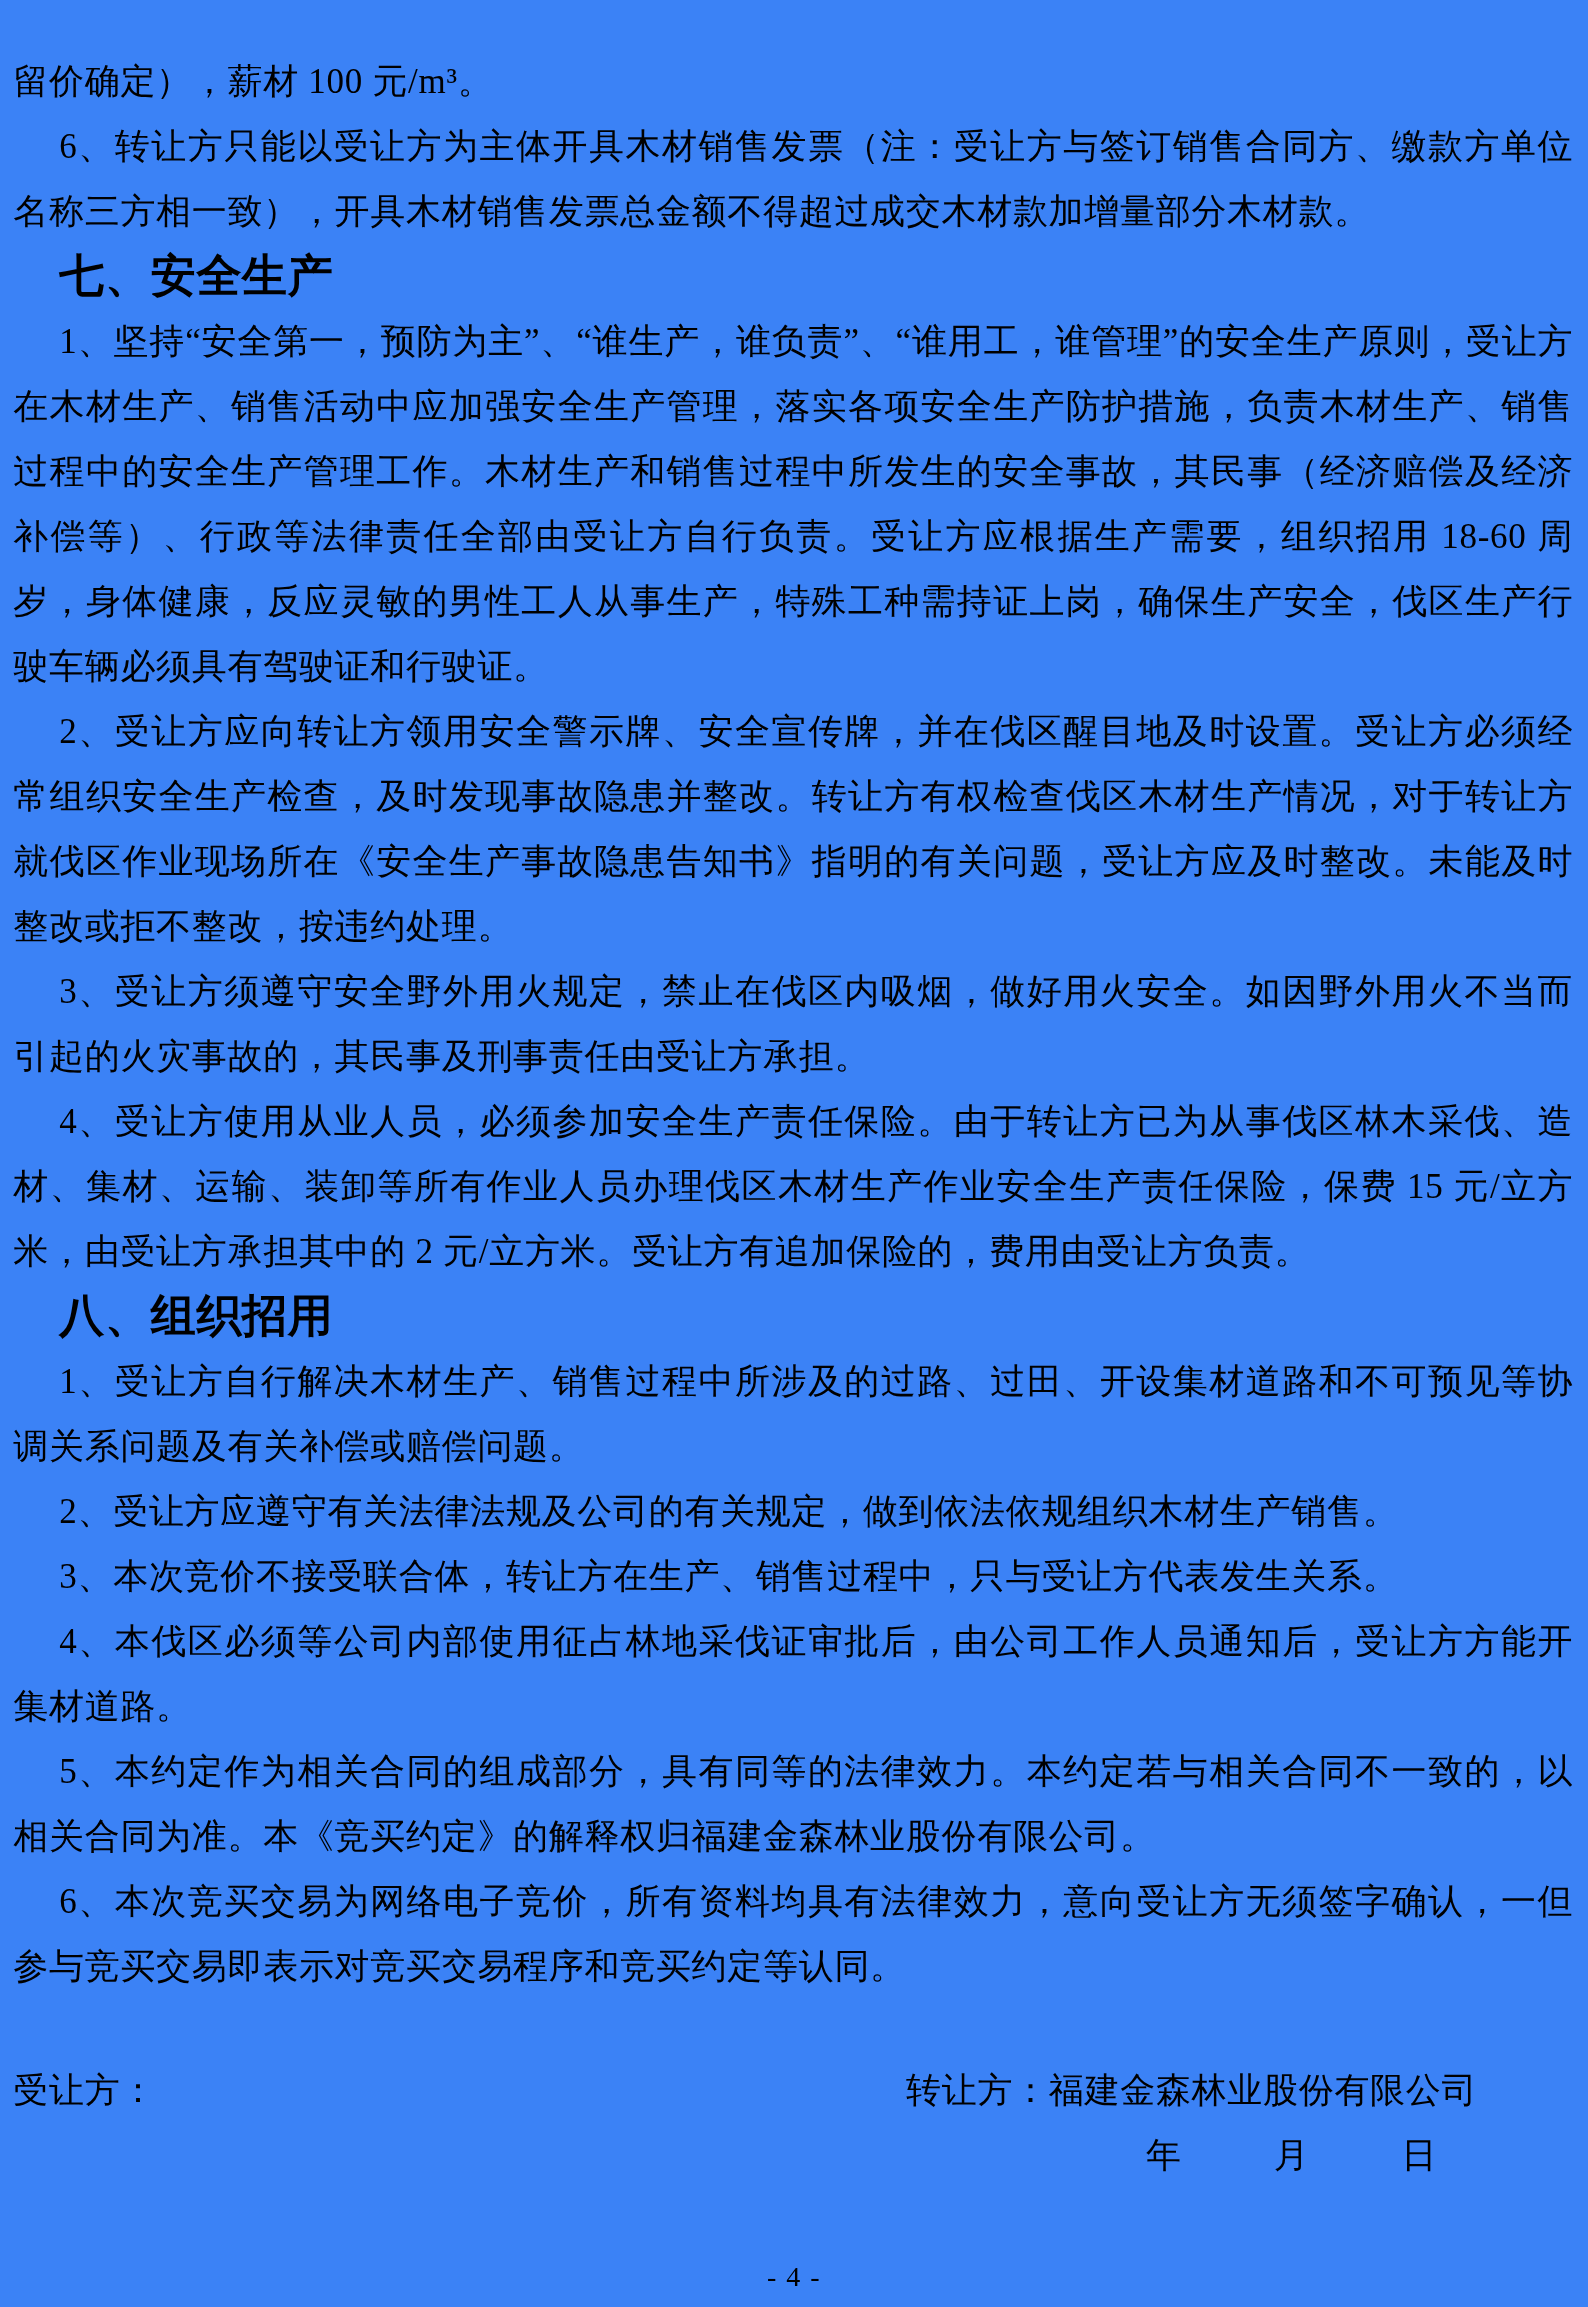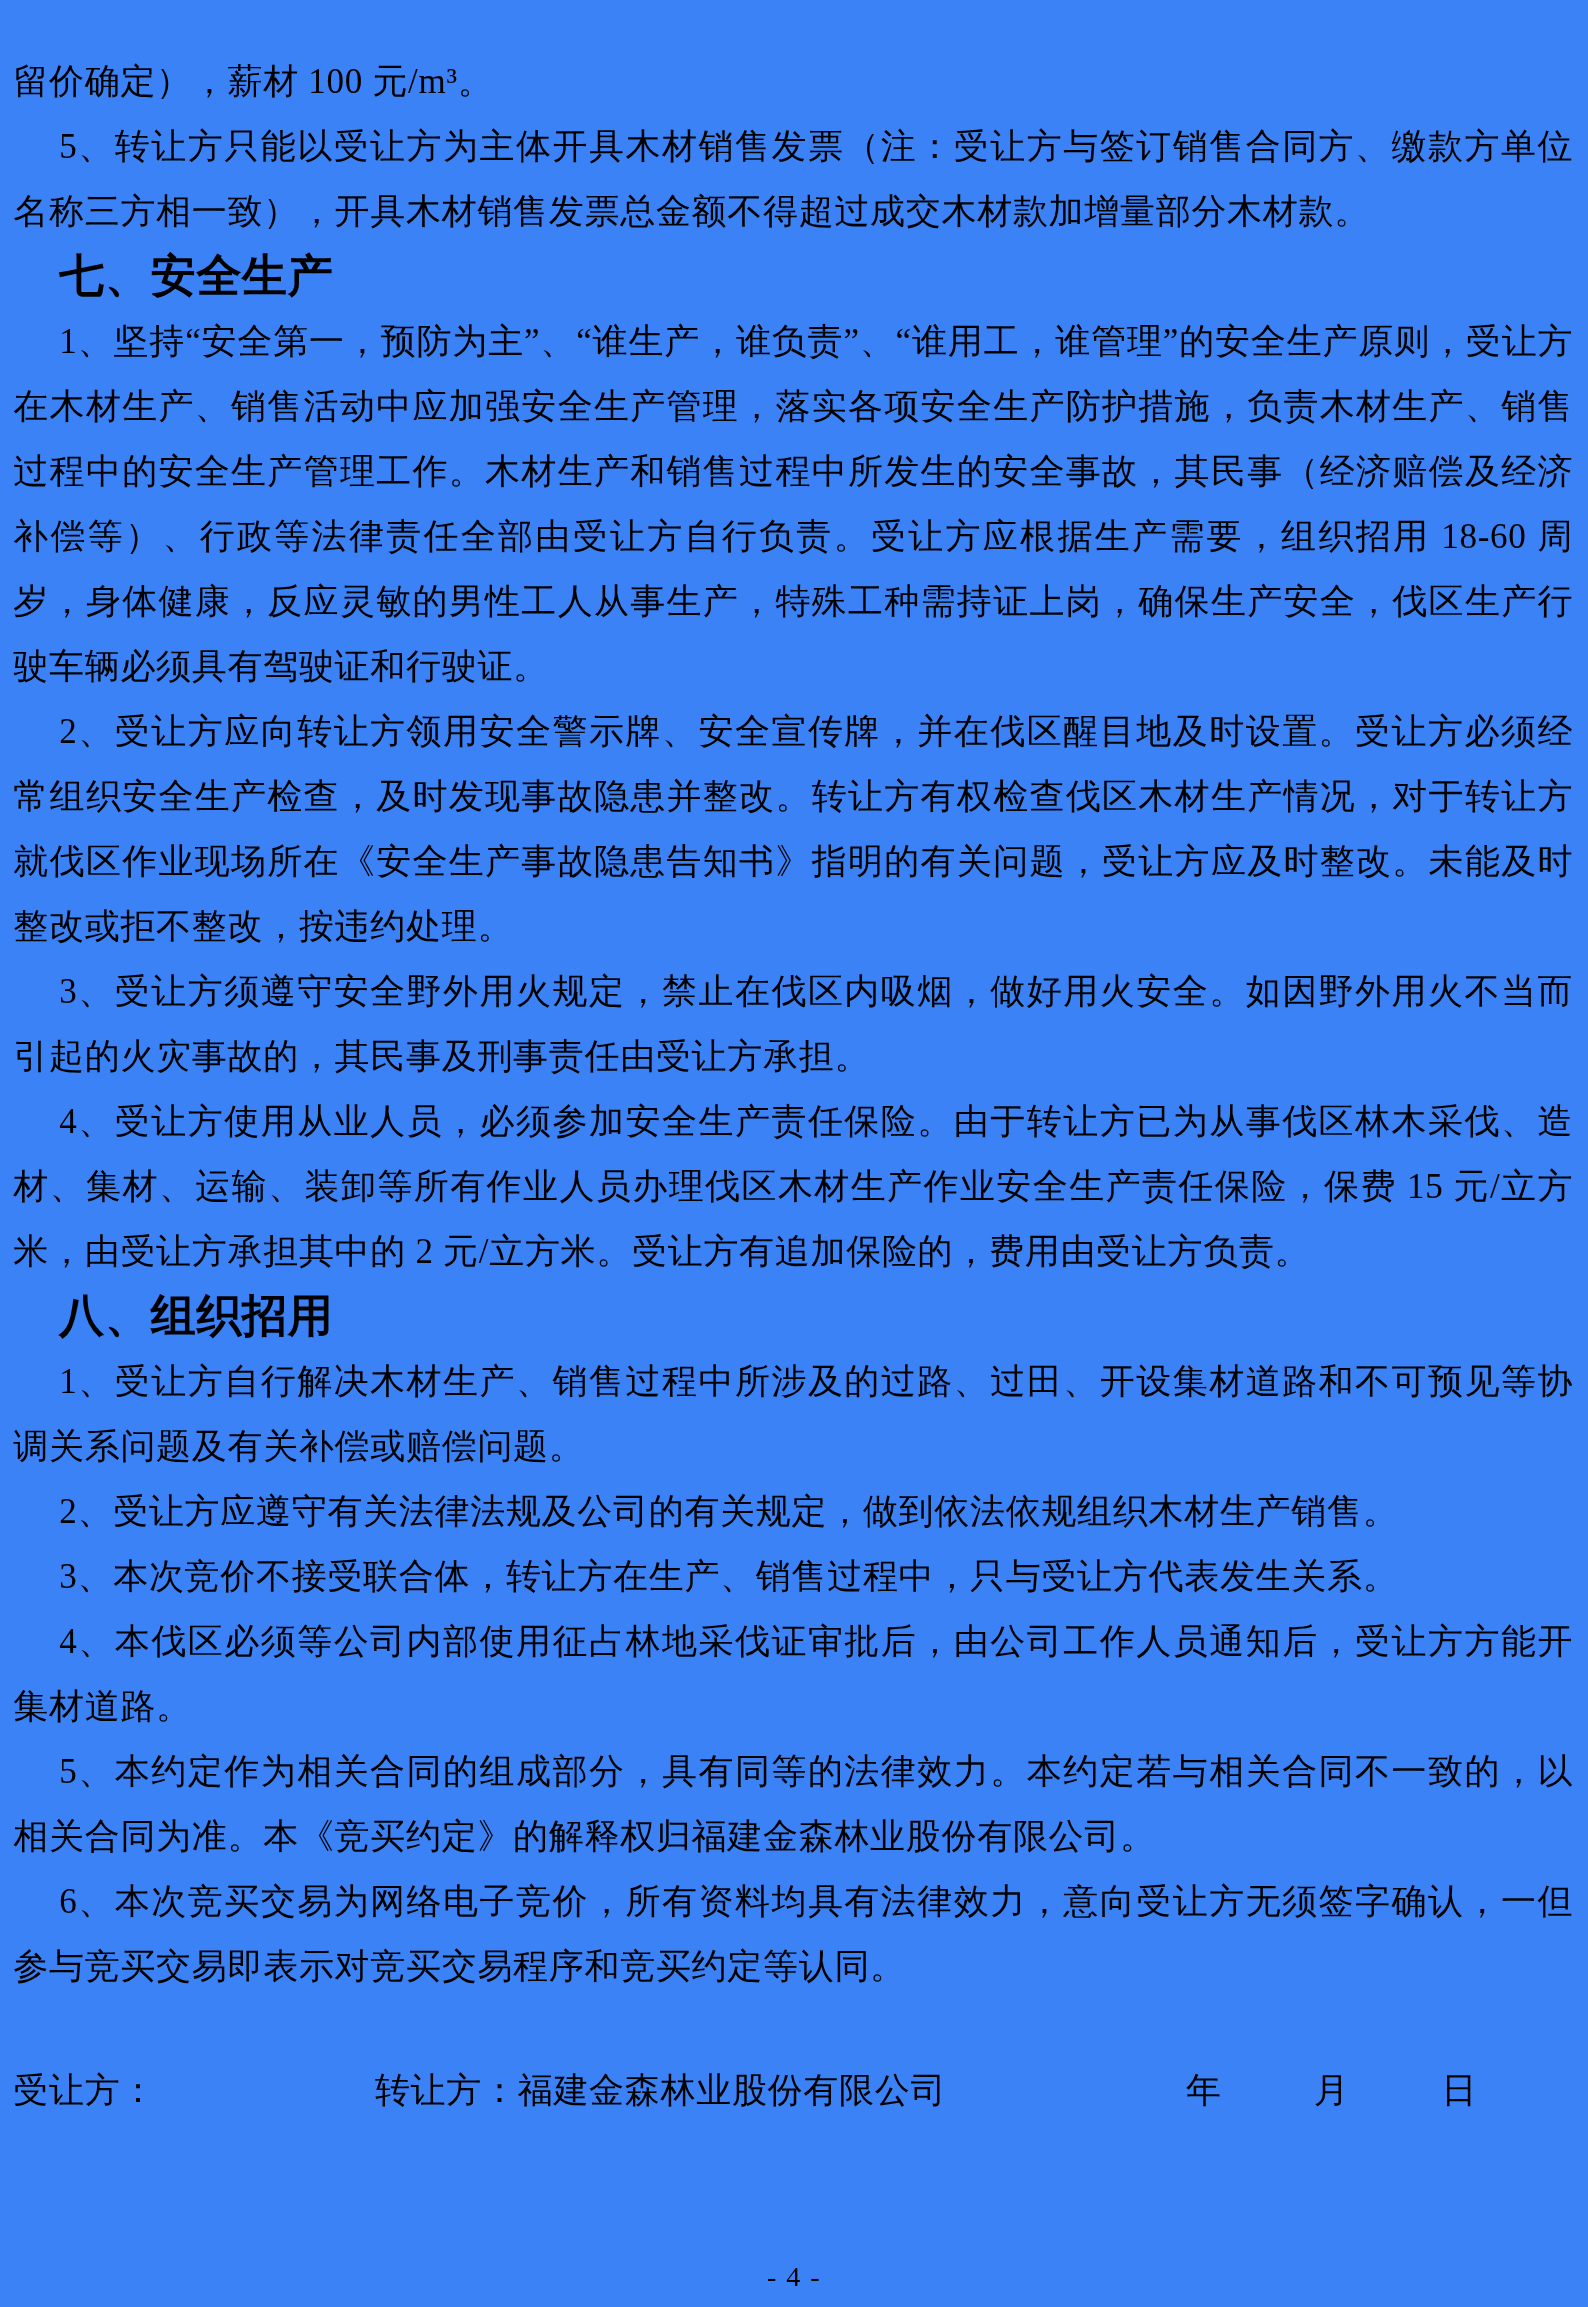--- a/index.html
+++ b/index.html
@@ -51,20 +51,21 @@
     letter-spacing: 0.7px;
   }
   .sig-left {
     flex: 0 0 auto;
     font-family: Liberation Serif, serif;
   }
   .sig-right {
     margin-left: auto;
     margin-right: 96px;
     display: flex;
+    flex-direction: column;
   }
   .sig-transferor-line {
     white-space: nowrap;
   }
   .sig-date-line {
     margin-left: 240px;
     display: flex;
     gap: 92px;
     white-space: nowrap;
   }
@@ -78,21 +79,21 @@
     line-height: 35px;
     letter-spacing: 1.5px;
   }
 </style>
 </head>
 <body>
 
 <div class="page">
   <div class="content">
     <p class="para no-indent">留价确定），薪材 100 元/m³。</p>
-    <p class="para">5、转让方只能以受让方为主体开具木材销售发票（注：受让方与签订销售合同方、缴款方单位名称三方相一致），开具木材销售发票总金额不得超过成交木材款加增量部分木材款。</p>
+    <p class="para">6、转让方只能以受让方为主体开具木材销售发票（注：受让方与签订销售合同方、缴款方单位名称三方相一致），开具木材销售发票总金额不得超过成交木材款加增量部分木材款。</p>
     <p class="heading">七、安全生产</p>
     <p class="para">1、坚持“安全第一，预防为主”、“谁生产，谁负责”、“谁用工，谁管理”的安全生产原则，受让方在木材生产、销售活动中应加强安全生产管理，落实各项安全生产防护措施，负责木材生产、销售过程中的安全生产管理工作。木材生产和销售过程中所发生的安全事故，其民事（经济赔偿及经济补偿等）、行政等法律责任全部由受让方自行负责。受让方应根据生产需要，组织招用 18-60 周岁，身体健康，反应灵敏的男性工人从事生产，特殊工种需持证上岗，确保生产安全，伐区生产行驶车辆必须具有驾驶证和行驶证。</p>
     <p class="para">2、受让方应向转让方领用安全警示牌、安全宣传牌，并在伐区醒目地及时设置。受让方必须经常组织安全生产检查，及时发现事故隐患并整改。转让方有权检查伐区木材生产情况，对于转让方就伐区作业现场所在《安全生产事故隐患告知书》指明的有关问题，受让方应及时整改。未能及时整改或拒不整改，按违约处理。</p>
     <p class="para">3、受让方须遵守安全野外用火规定，禁止在伐区内吸烟，做好用火安全。如因野外用火不当而引起的火灾事故的，其民事及刑事责任由受让方承担。</p>
     <p class="para">4、受让方使用从业人员，必须参加安全生产责任保险。由于转让方已为从事伐区林木采伐、造材、集材、运输、装卸等所有作业人员办理伐区木材生产作业安全生产责任保险，保费 15 元/立方米，由受让方承担其中的 2 元/立方米。受让方有追加保险的，费用由受让方负责。</p>
     <p class="heading">八、组织招用</p>
     <p class="para">1、受让方自行解决木材生产、销售过程中所涉及的过路、过田、开设集材道路和不可预见等协调关系问题及有关补偿或赔偿问题。</p>
     <p class="para">2、受让方应遵守有关法律法规及公司的有关规定，做到依法依规组织木材生产销售。</p>
     <p class="para">3、本次竞价不接受联合体，转让方在生产、销售过程中，只与受让方代表发生关系。</p>
     <p class="para">4、本伐区必须等公司内部使用征占林地采伐证审批后，由公司工作人员通知后，受让方方能开集材道路。</p>

